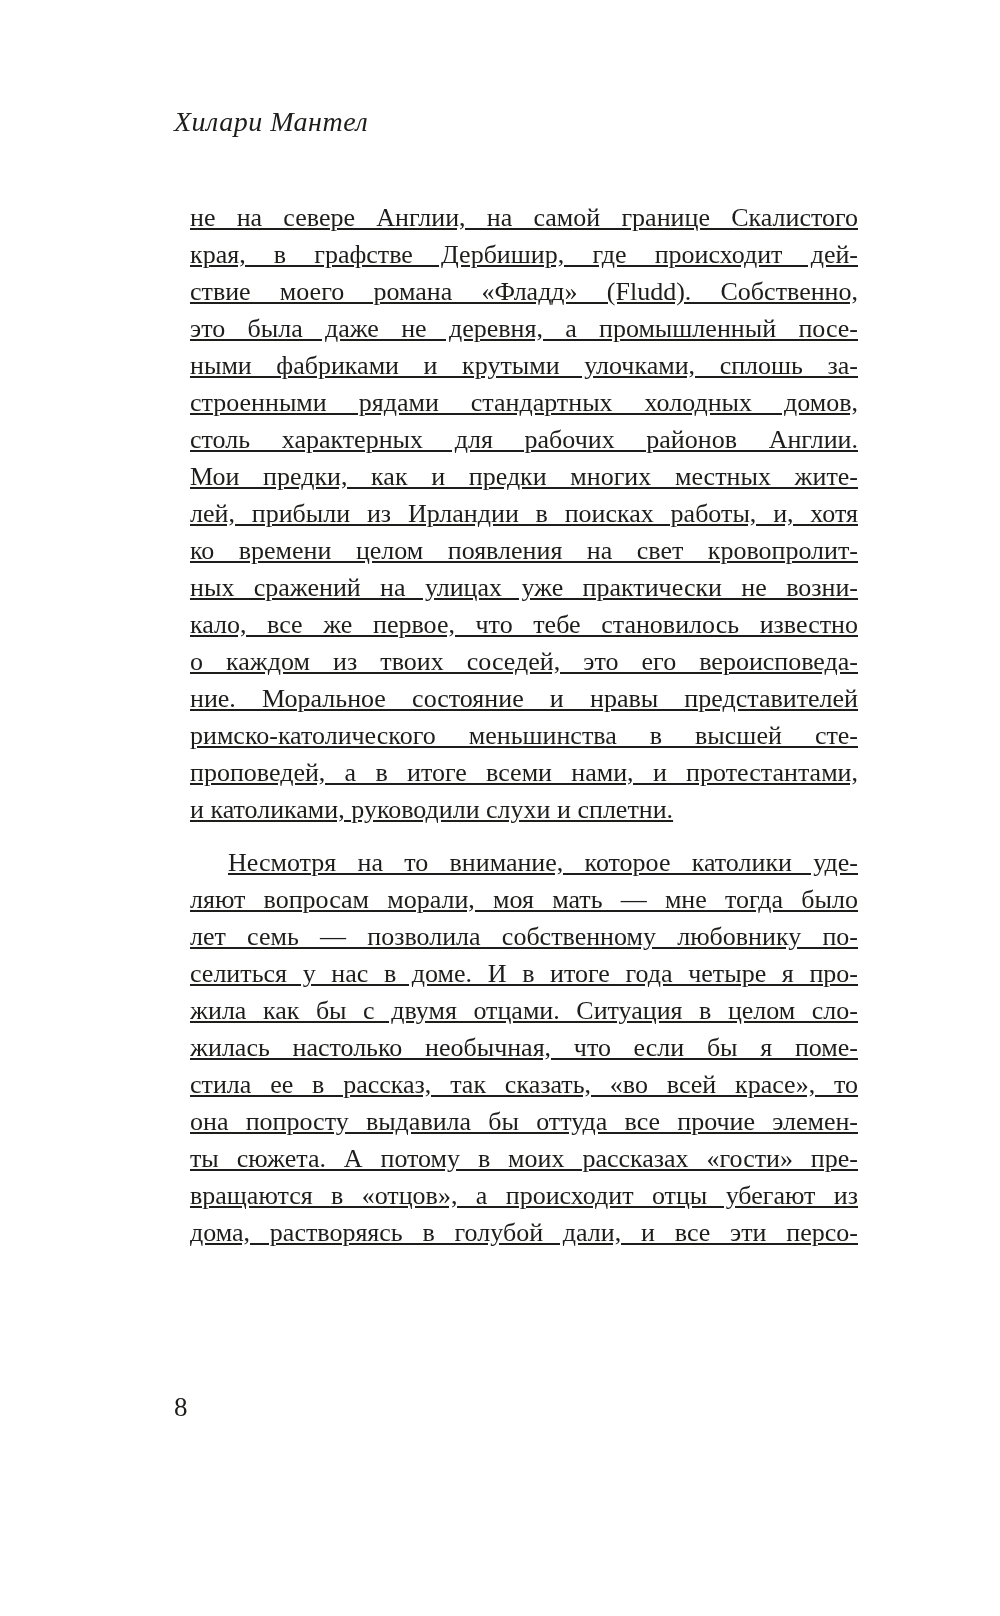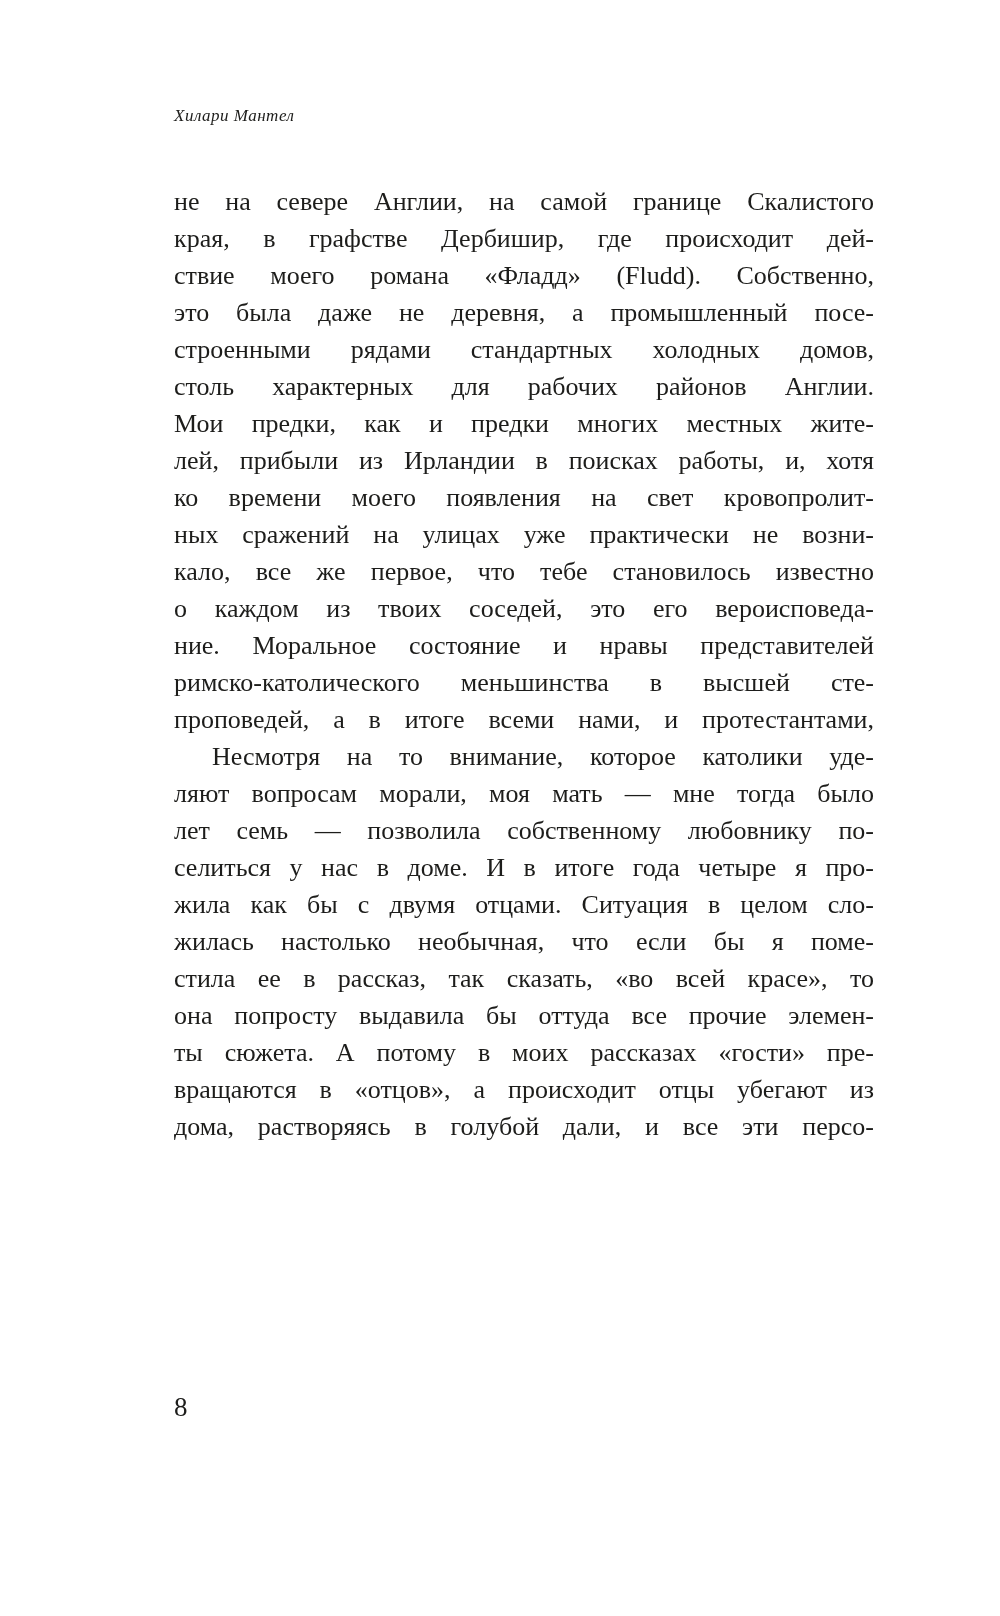--- a/index.html
+++ b/index.html
@@ -15,35 +15,36 @@
     font-family: "Liberation Serif", "DejaVu Serif", serif;
     color: #1d1d1b;
     overflow: hidden;
   }
   .running-header {
     position: absolute;
     left: 174px;
     top: 106px;
     width: 700px;
     font-style: italic;
-    font-size: 17px;
+    font-size: 28px;
     letter-spacing: 0.5px;
     color: #1d1d1b;
   }
   .body-text {
     position: absolute;
     left: 174px;
     top: 183px;
     width: 700px;
     font-size: 26px;
     line-height: 37px;
   }
   .paragraph {
-    margin: 0;
+    margin: 16px;
     padding: 0;
+    text-decoration: underline;
   }
   .line {
     height: 37px;
     overflow: hidden;
     text-align: justify;
     text-align-last: justify;
     text-justify: inter-word;
     white-space: normal;
   }
   .line.last {
@@ -65,31 +66,33 @@
 
 <div class="page">
   <div class="running-header">Хилари Мантел</div>
 
   <div class="body-text">
       <div class="paragraph">
         <div class="line">не на севере Англии, на самой границе Скалистого</div>
         <div class="line">края, в графстве Дербишир, где происходит дей-</div>
         <div class="line">ствие моего романа «Фладд» (Fludd). Собственно,</div>
         <div class="line">это была даже не деревня, а промышленный посе-</div>
+        <div class="line">ными фабриками и крутыми улочками, сплошь за-</div>
         <div class="line">строенными рядами стандартных холодных домов,</div>
         <div class="line">столь характерных для рабочих районов Англии.</div>
         <div class="line">Мои предки, как и предки многих местных жите-</div>
         <div class="line">лей, прибыли из Ирландии в поисках работы, и, хотя</div>
-        <div class="line">ко времени моего появления на свет кровопролит-</div>
+        <div class="line">ко времени целом появления на свет кровопролит-</div>
         <div class="line">ных сражений на улицах уже практически не возни-</div>
         <div class="line">кало, все же первое, что тебе становилось известно</div>
         <div class="line">о каждом из твоих соседей, это его вероисповеда-</div>
         <div class="line">ние. Моральное состояние и нравы представителей</div>
         <div class="line">римско-католического меньшинства в высшей сте-</div>
         <div class="line">проповедей, а в итоге всеми нами, и протестантами,</div>
+        <div class="line last">и католиками, руководили слухи и сплетни.</div>
       </div>
       <div class="paragraph">
         <div class="line first-indent">Несмотря на то внимание, которое католики уде-</div>
         <div class="line">ляют вопросам морали, моя мать — мне тогда было</div>
         <div class="line">лет семь — позволила собственному любовнику по-</div>
         <div class="line">селиться у нас в доме. И в итоге года четыре я про-</div>
         <div class="line">жила как бы с двумя отцами. Ситуация в целом сло-</div>
         <div class="line">жилась настолько необычная, что если бы я поме-</div>
         <div class="line">стила ее в рассказ, так сказать, «во всей красе», то</div>
         <div class="line">она попросту выдавила бы оттуда все прочие элемен-</div>

